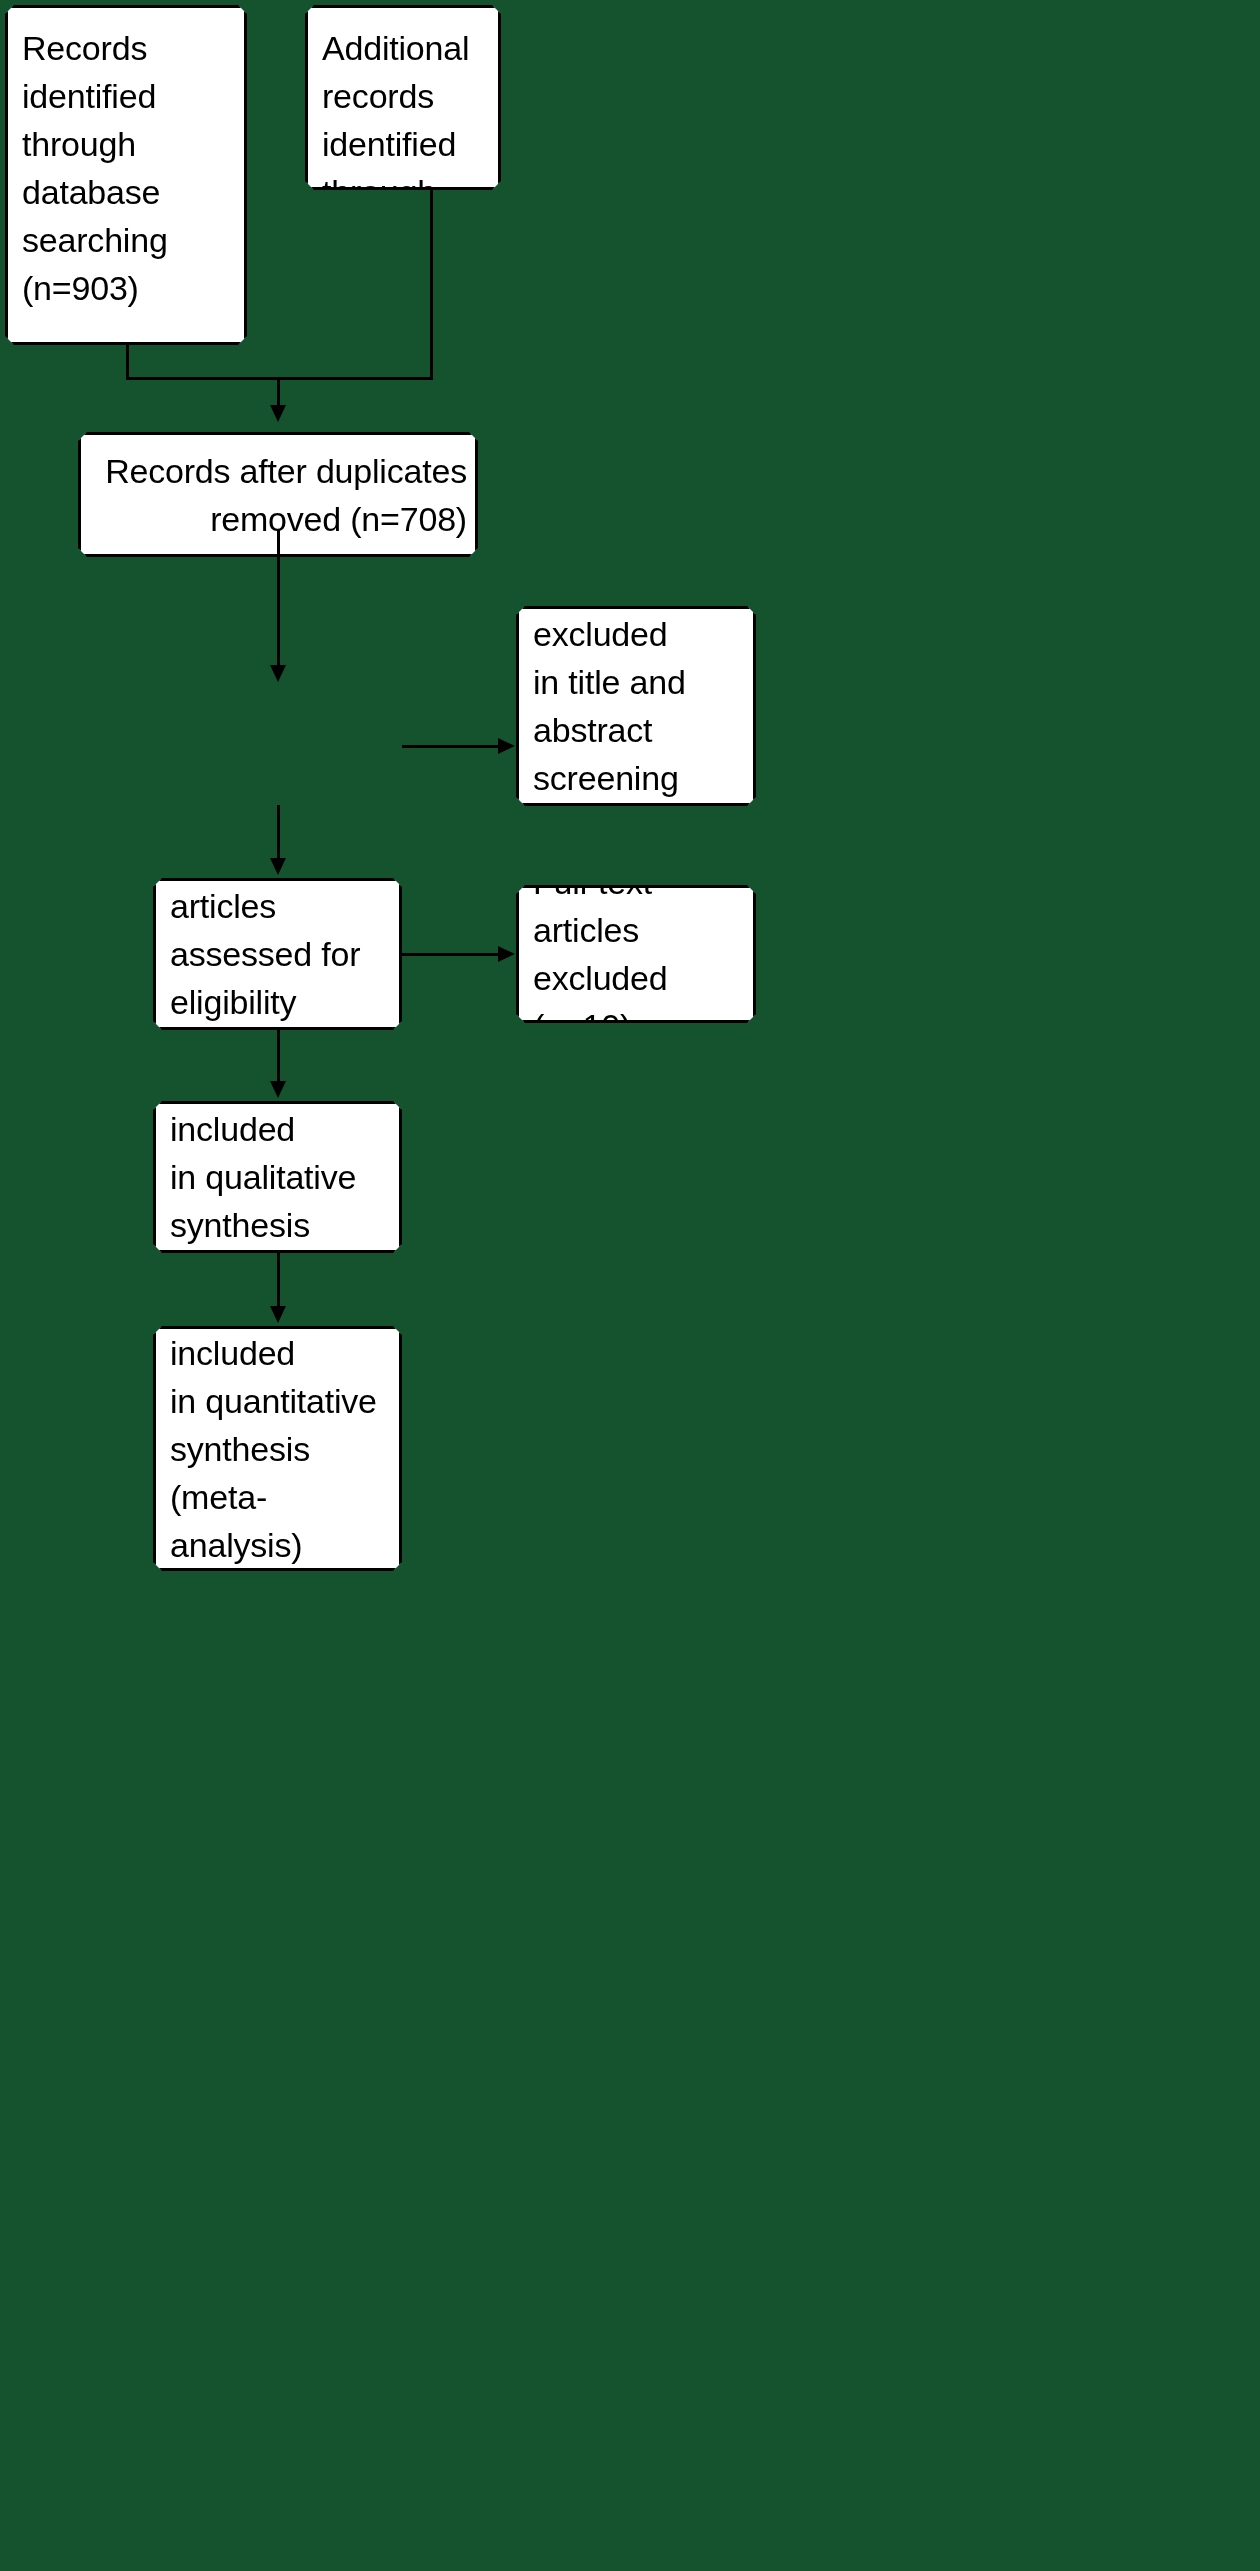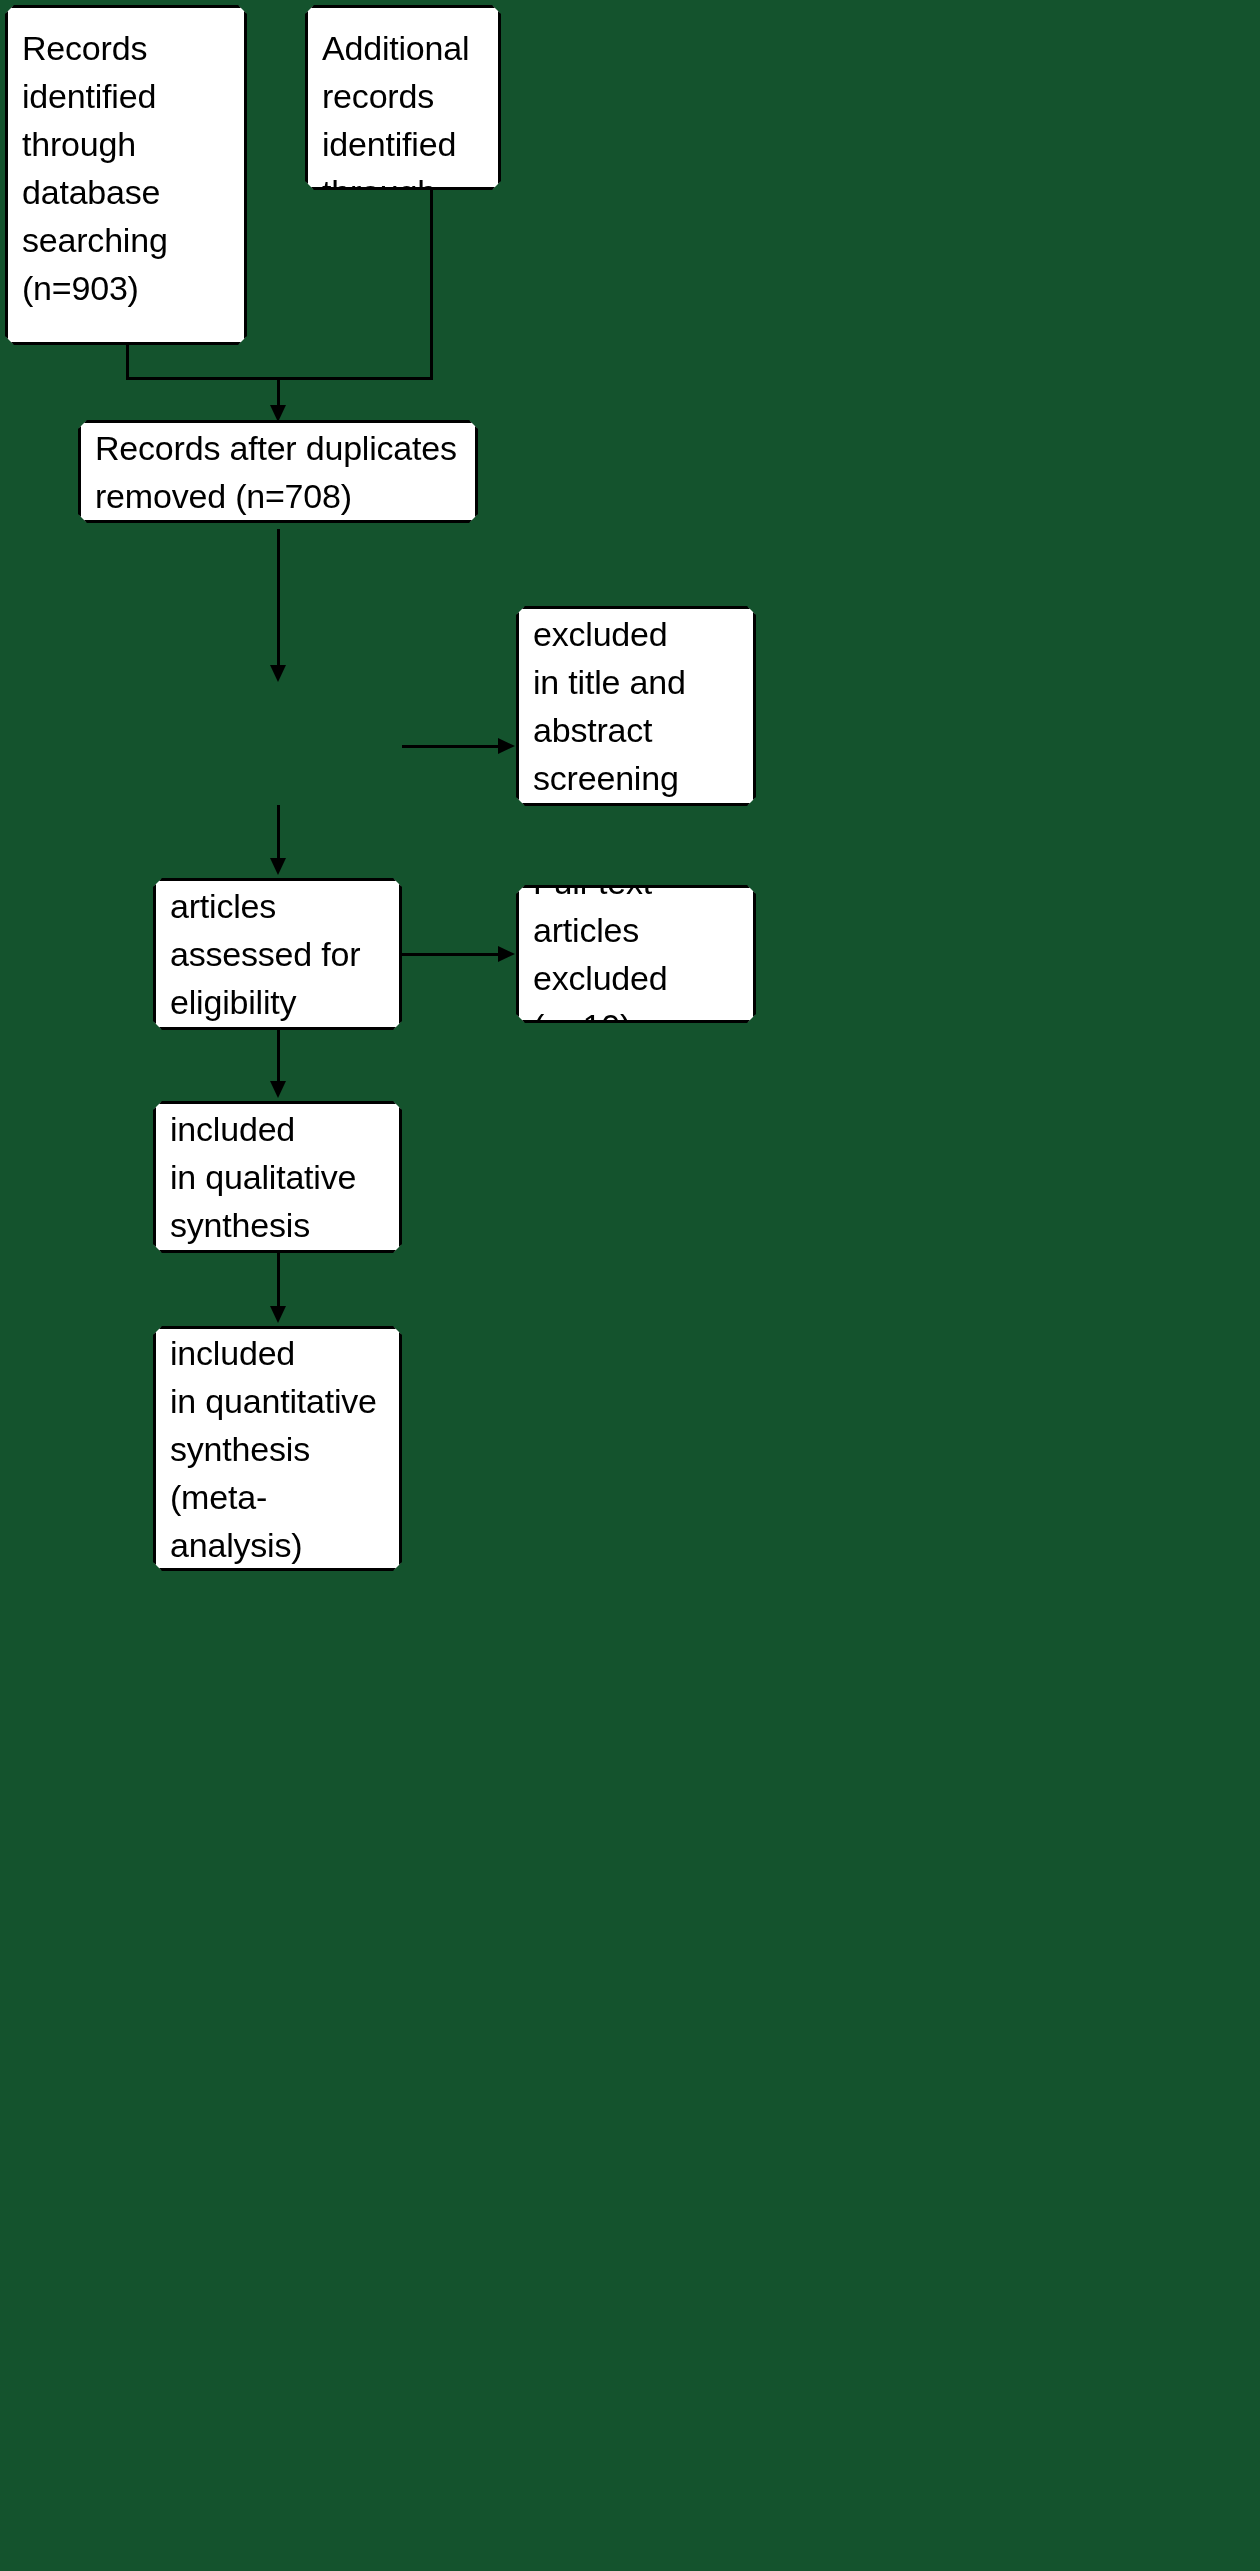--- a/index.html
+++ b/index.html
@@ -99,21 +99,21 @@
   </div>
 
   <div class="vline" style="left:126px; top:345px; height:35px;"></div>
   <div class="hline" style="left:126px; top:377px; width:307px;"></div>
 
   <div class="vline" style="left:430px; top:190px; height:190px;"></div>
 
   <div class="vline" style="left:277px; top:377px; height:35px;"></div>
   <div class="arrow-down" style="left:270px; top:405px;"></div>
 
-  <div class="node vcenter" style="left:78px; top:420px; width:400px; height:103px;">
+  <div class="node vcenter" style="left:78px; top:432px; width:400px; height:125px;text-align:right;">
     <div class="body">Records after duplicates
 removed (n=708)</div>
   </div>
 
   <div class="vline" style="left:277px; top:529px; height:145px;"></div>
   <div class="arrow-down" style="left:270px; top:665px;"></div>
 
 
   <div class="node vcenter" style="left:516px; top:606px; width:240px; height:200px;">
     <div class="body">Records excluded

